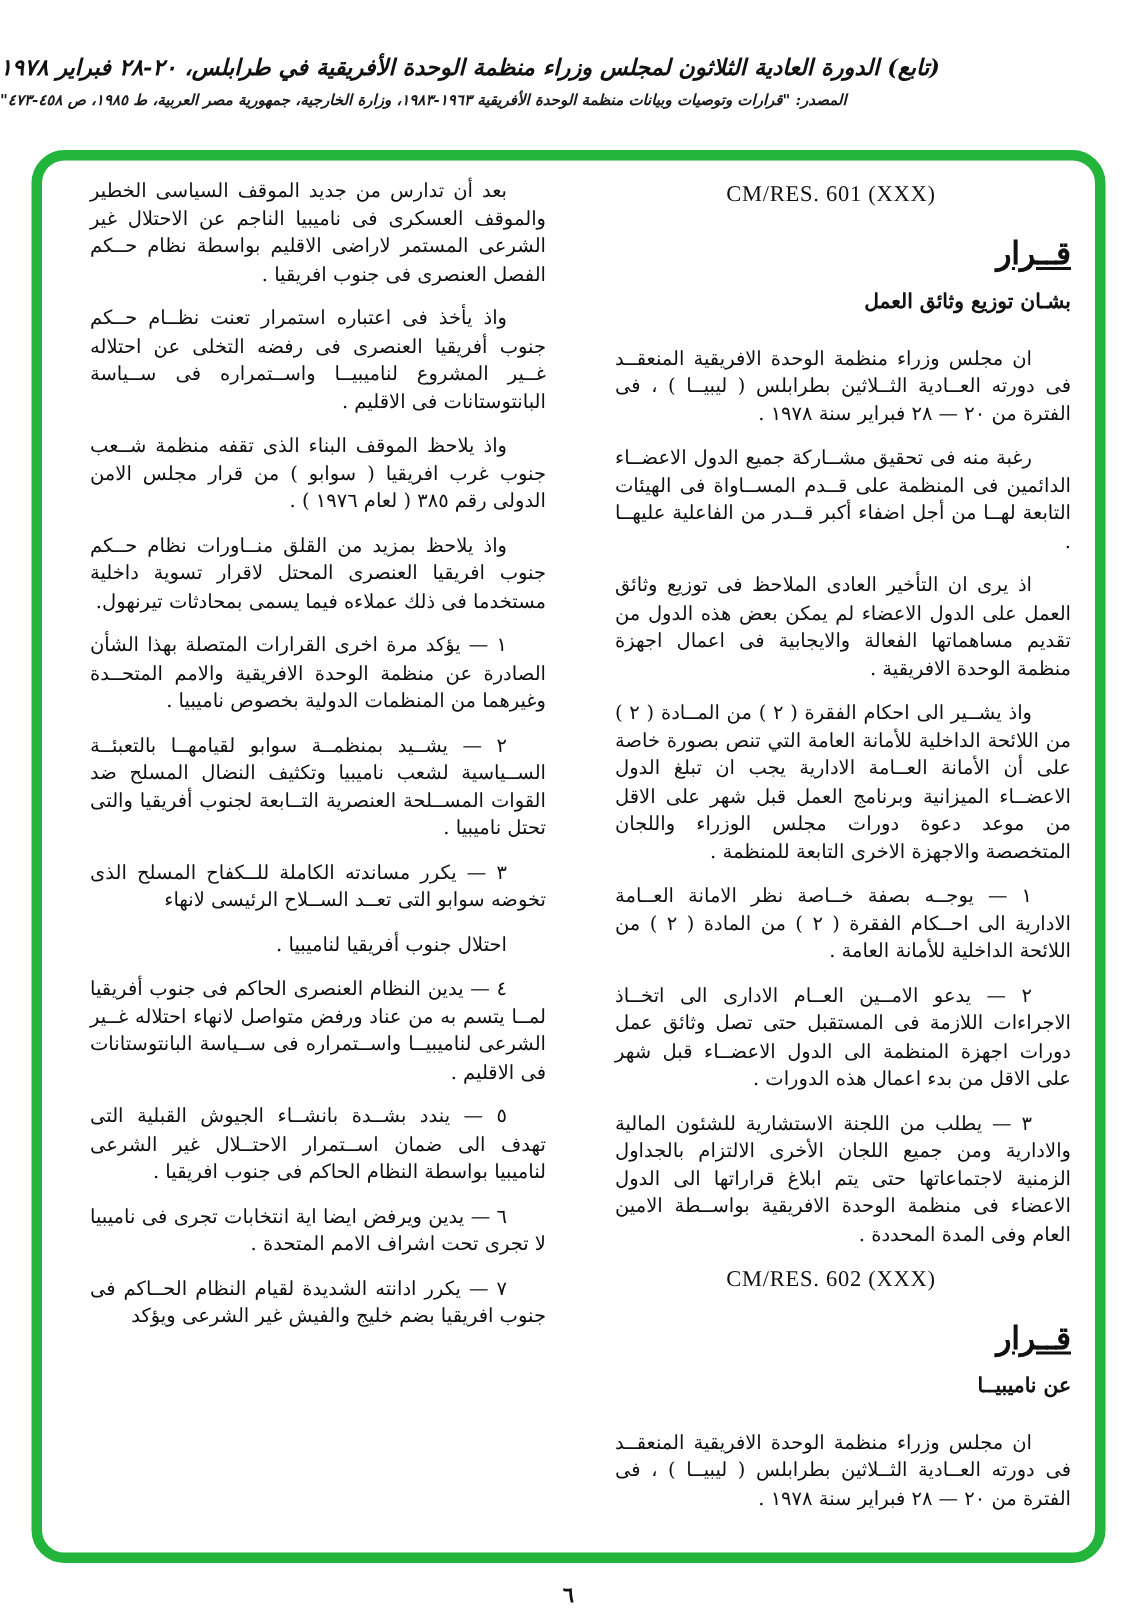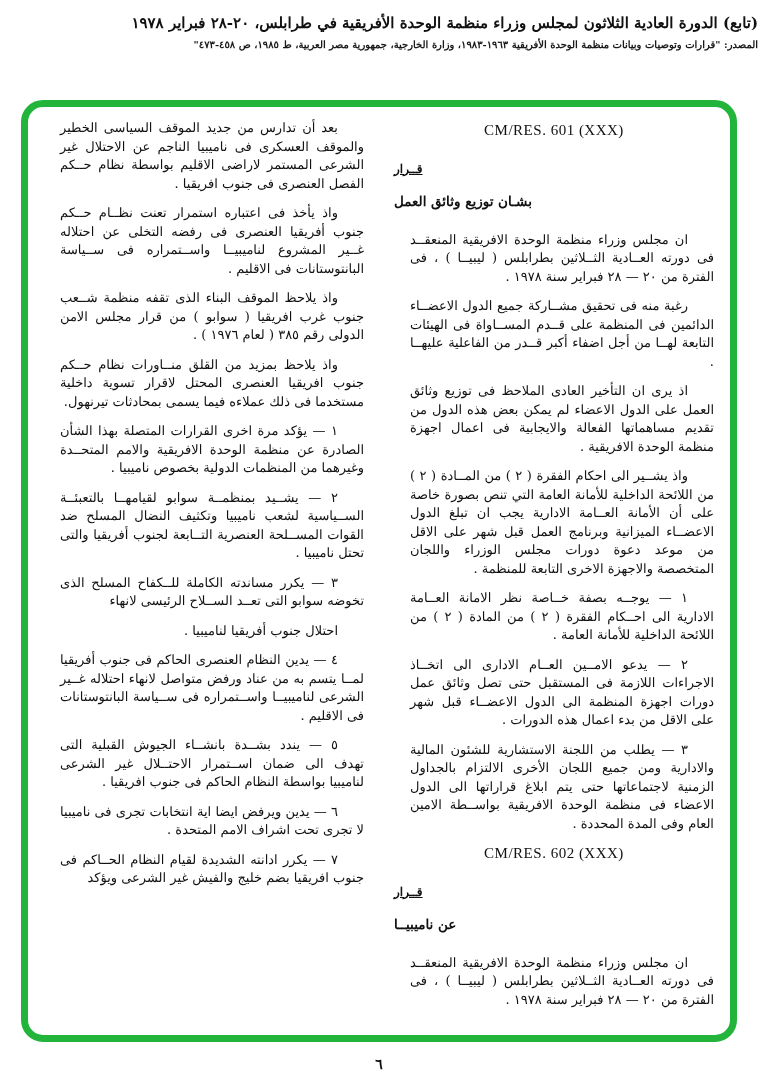--- a/index.html
+++ b/index.html
@@ -5,22 +5,22 @@
   html,body{margin:0;padding:0;}
   body{
     position:relative;
     width:758px;height:1078px;
     background:#ffffff;
     overflow:hidden;
     font-family:"DejaVu Serif","Liberation Serif",serif;
     color:#111;
   }
   .page-header{
-    position:absolute;top:14px;left:0;width:100%;
-    text-align:right;direction:rtl;
+    position:absolute;top:36px;left:0;width:100%;
+    text-align:left;direction:rtl;font-style:italic;
   }
   .header-line1{font-size:15px;font-weight:bold;}
   .header-line2{font-size:10px;font-weight:bold;margin-top:7px;color:#1a1a1a;}
   .content-frame{
     position:absolute;top:100px;left:21px;
     width:716px;height:942px;
     box-sizing:border-box;
     border:7px solid #23b43c;
     border-radius:22px;
     padding:12px 16px 8px 16px;
@@ -29,22 +29,22 @@
   }
   .cols{direction:rtl;display:flex;gap:30px;}
   .col{flex:1 1 0;font-size:13px;line-height:18.5px;text-align:justify;}
   .block-p{margin:0 0 11px 16px;text-indent:26px;}
   .block-ref{
     direction:ltr;text-align:center;
     font-family:"Liberation Serif",serif;
     font-size:15px;letter-spacing:.5px;
     margin:2px 0 8px 0;
   }
-  .block-title{text-align:left;font-weight:bold;font-size:12px;margin:20px 0 14px 0;text-indent:0;text-decoration:underline;}
-  .block-sub{text-align:left;font-weight:bold;font-size:13.5px;margin:0 0 20px 0;text-indent:0;}
+  .block-title{text-align:right;font-weight:bold;font-size:21px;margin:20px 0 14px 0;text-indent:0;text-decoration:underline;}
+  .block-sub{text-align:right;font-weight:bold;font-size:13.5px;margin:0 0 20px 0;text-indent:0;}
   .page-number{
     position:absolute;bottom:6px;left:0;width:100%;
     text-align:center;font-size:14px;font-weight:bold;
   }
 </style>
 </head>
 <body>
 
 <div class="page-header">
   <div class="header-line1">(تابع) الدورة العادية الثلاثون لمجلس وزراء منظمة الوحدة الأفريقية في طرابلس، ٢٠-٢٨ فبراير ١٩٧٨</div>

